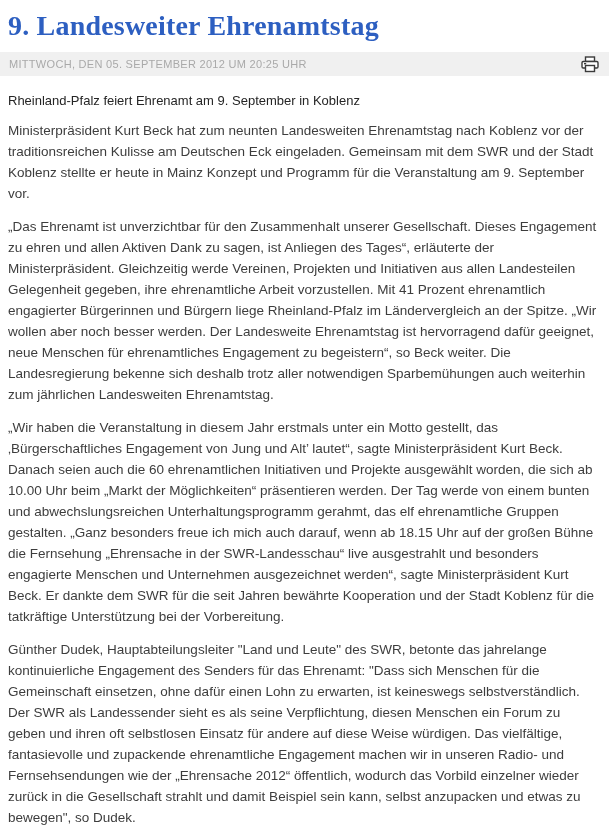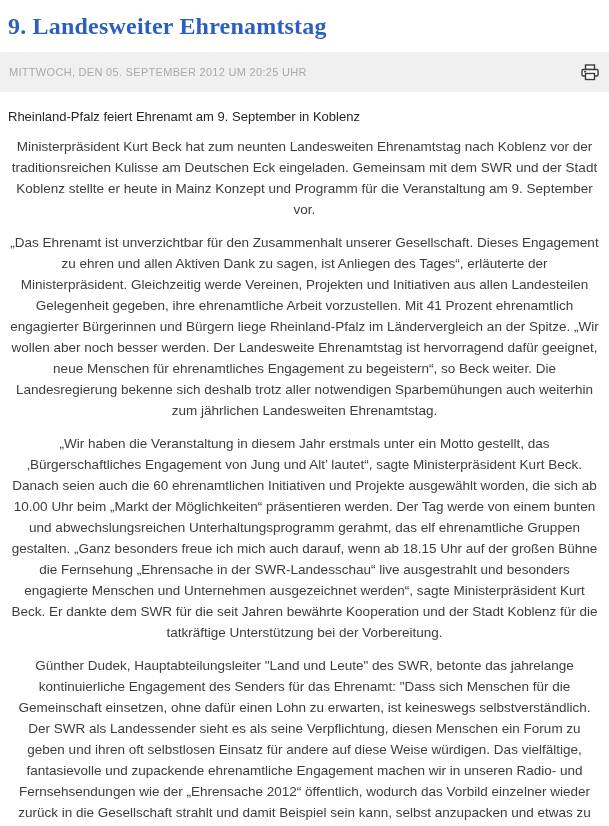--- a/index.html
+++ b/index.html
@@ -9,31 +9,31 @@
     height: 826px;
     overflow: hidden;
     font-family: "Liberation Sans", sans-serif;
     -webkit-font-smoothing: antialiased;
   }
   .page { padding-top: 6px; }
 
   .page-title {
     font-family: "Liberation Serif", serif;
     font-weight: bold;
-    font-size: 24px;
+    font-size: 28px;
     line-height: 32px;
     color: #2d5fc1;
     margin: 4px 8px 0 8px;
     letter-spacing: 0.2px;
   }
 
   .meta-bar {
     margin-top: 10px;
     width: 609px;
-    height: 40px;
+    height: 24px;
     background: #f0f0f0;
     display: flex;
     align-items: center;
     justify-content: space-between;
     padding: 0 10px 0 9px;
   }
   .meta-date {
     font-size: 11px;
     color: #a9a9a9;
     letter-spacing: 0.3px;
@@ -55,21 +55,21 @@
     font-weight: normal;
     color: #252525;
   }
 
   .article { margin: 0 8px; }
   .article p {
     font-size: 13.5px;
     line-height: 21px;
     color: #3d3d3d;
     margin-top: 12px;
-    text-align: center;
+    text-align: left;
   }
 </style>
 </head>
 <body>
 
 <div class="page">
 
   <h1 class="page-title">9. Landesweiter Ehrenamtstag</h1>
 
   <div class="meta-bar">

